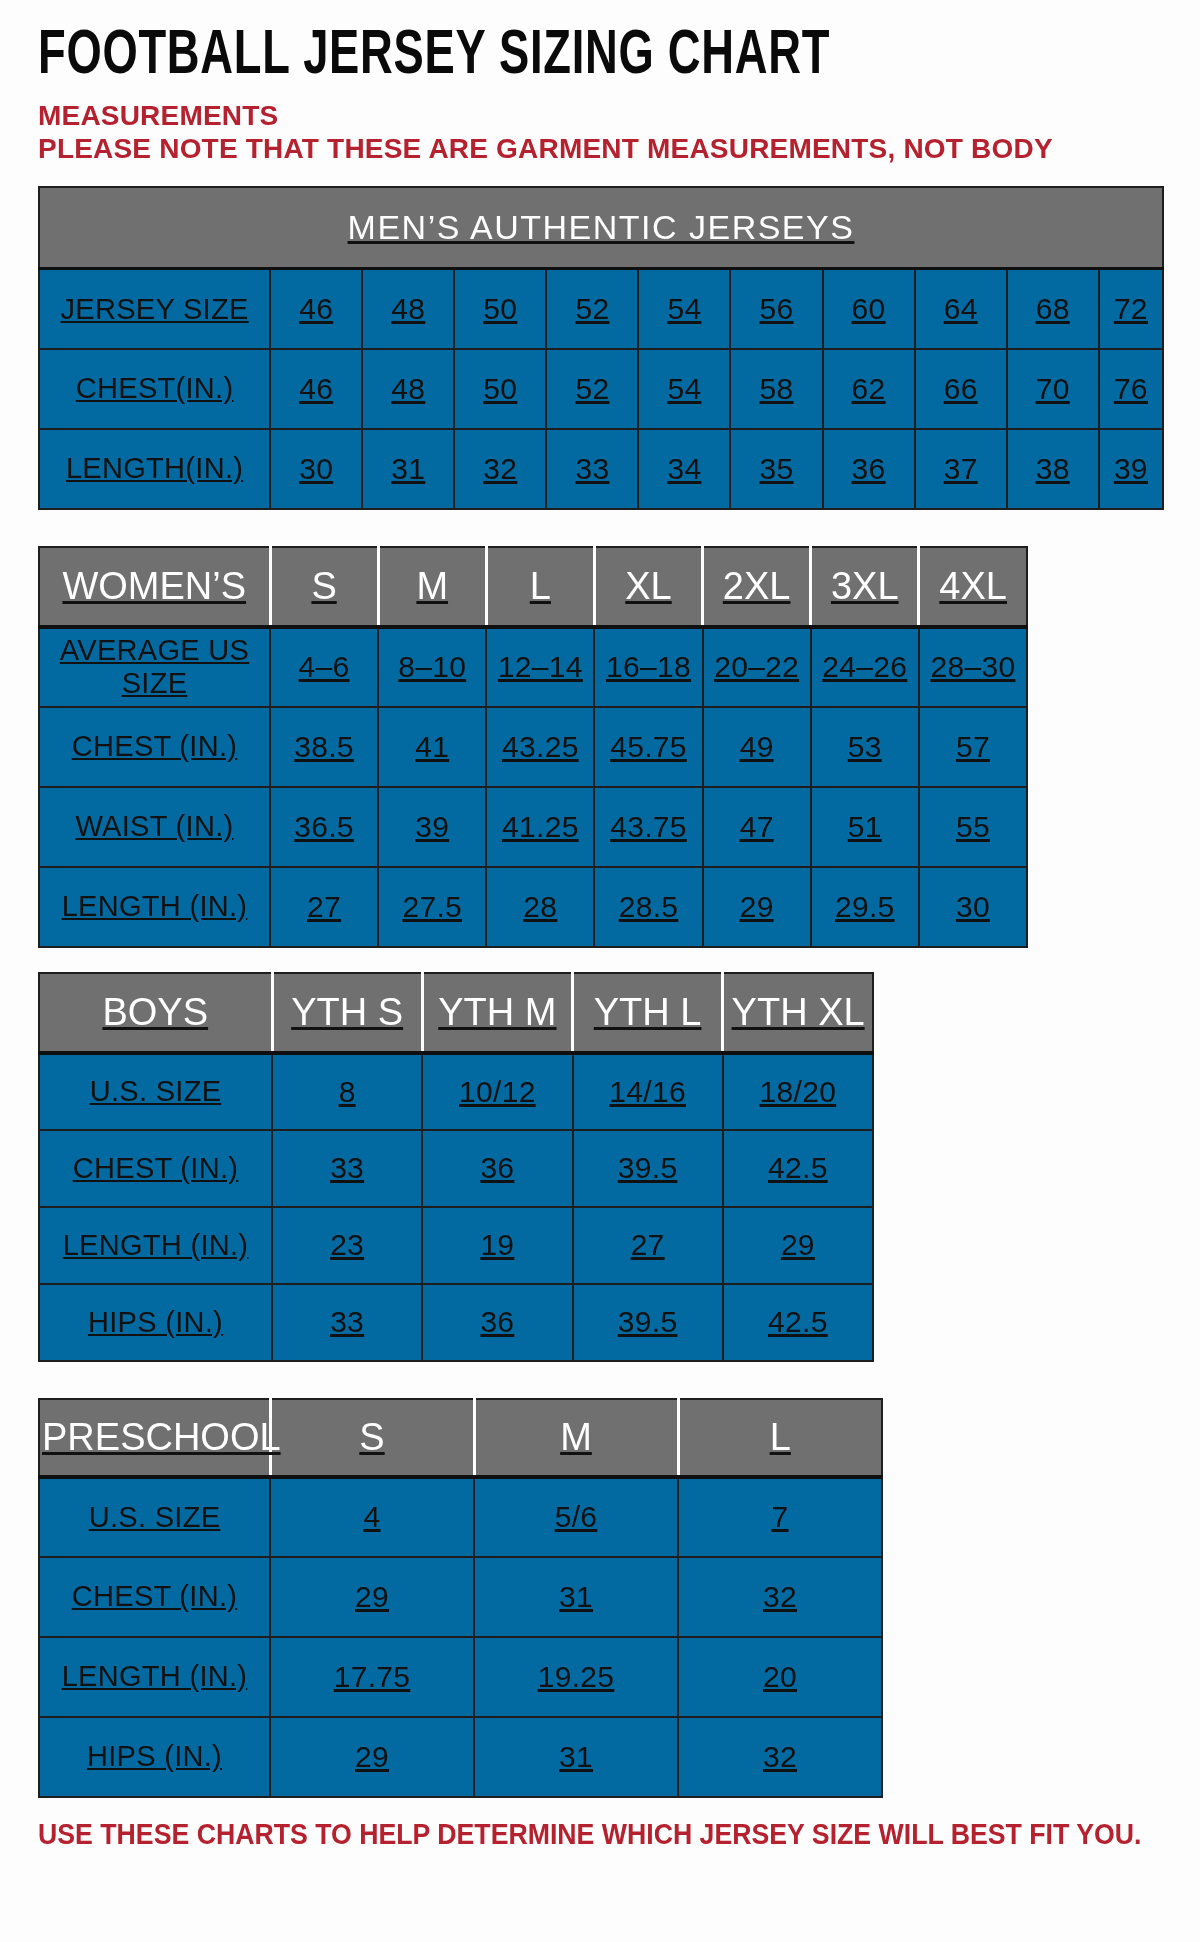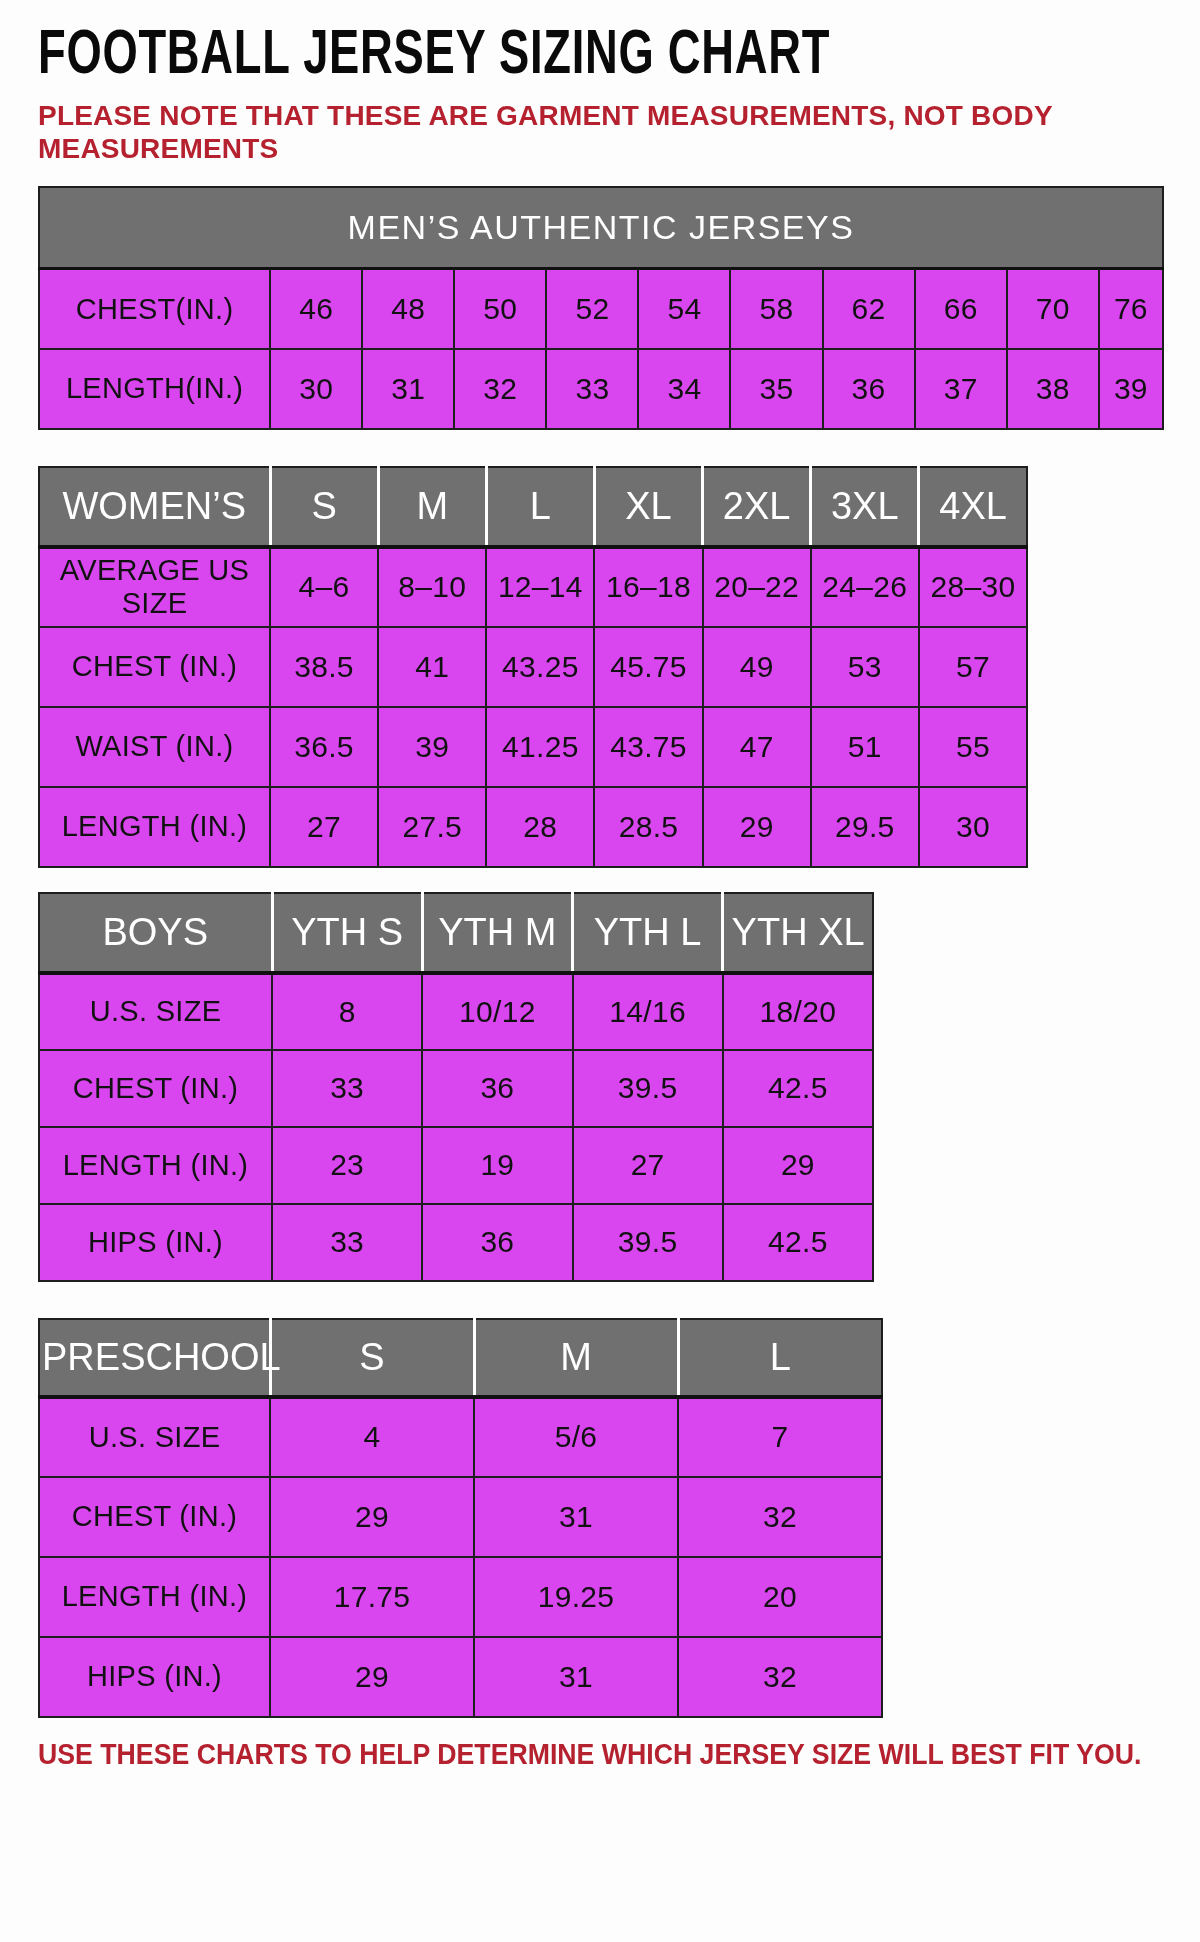--- a/index.html
+++ b/index.html
@@ -28,21 +28,21 @@
   .note {
     margin-top: 14px;
     color: #b5212e;
     font-weight: bold;
     font-size: 28px;
     line-height: 1.2;
     letter-spacing: 0.2px;
   }
   .note-line { display: block; }
 
-  table { border-collapse: collapse; table-layout: fixed; background: #d946ef; }
+  table { border-collapse: collapse; table-layout: fixed; background: #0369a1; text-decoration: underline; }
   th, td {
     border: 2px solid #1e1e1e;
     text-align: center;
     vertical-align: middle;
     padding: 0 2px;
     font-weight: normal;
   }
   td { font-size: 30px; letter-spacing: 0.3px; }
   th.row-label { font-size: 29px; letter-spacing: 0.3px; }
 
@@ -104,22 +104,22 @@
     transform-origin: left center;
   }
 </style>
 </head>
 <body>
 
 <div class="page">
   <div class="title">FOOTBALL JERSEY SIZING CHART</div>
 
   <div class="note">
+    <span class="note-line">MEASUREMENTS</span>
     <span class="note-line">PLEASE NOTE THAT THESE ARE GARMENT MEASUREMENTS, NOT BODY</span>
-    <span class="note-line">MEASUREMENTS</span>
   </div>
 
   <table id="t0">
       <colgroup>
         <col class="lbl-col">
         <col class="data-col">
         <col class="data-col">
         <col class="data-col">
         <col class="data-col">
         <col class="data-col">
@@ -128,20 +128,33 @@
         <col class="data-col">
         <col class="data-col">
         <col class="last-col">
       </colgroup>
       <thead>
         <tr class="banner-row">
           <th colspan="11" class="banner">MEN’S AUTHENTIC JERSEYS</th>
         </tr>
       </thead>
       <tbody>
+        <tr>
+          <th class="row-label">JERSEY SIZE</th>
+          <td>46</td>
+          <td>48</td>
+          <td>50</td>
+          <td>52</td>
+          <td>54</td>
+          <td>56</td>
+          <td>60</td>
+          <td>64</td>
+          <td>68</td>
+          <td>72</td>
+        </tr>
         <tr>
           <th class="row-label">CHEST(IN.)</th>
           <td>46</td>
           <td>48</td>
           <td>50</td>
           <td>52</td>
           <td>54</td>
           <td>58</td>
           <td>62</td>
           <td>66</td>

